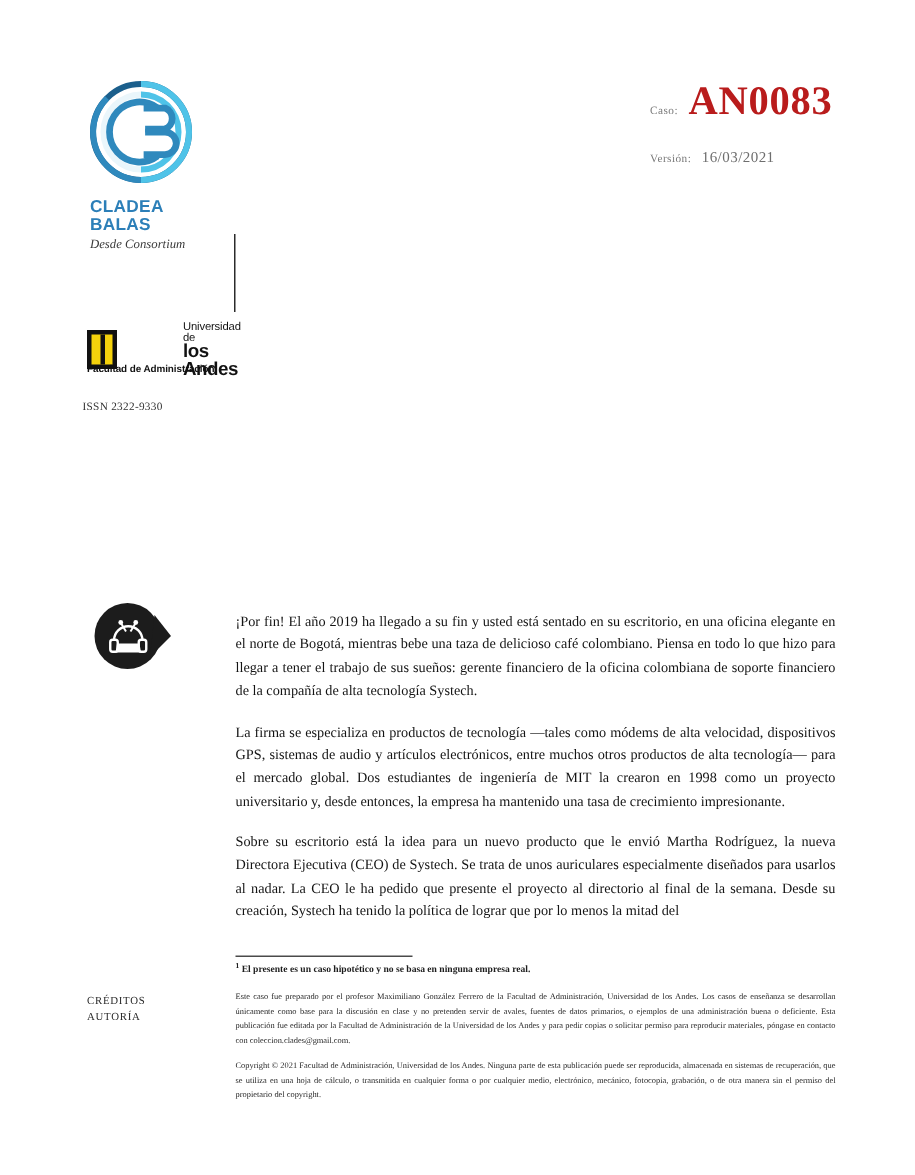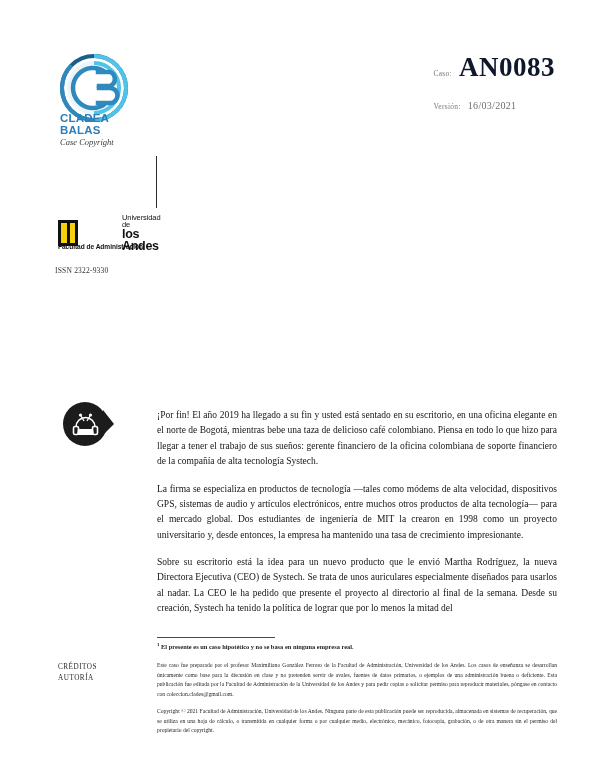--- a/index.html
+++ b/index.html
@@ -37,21 +37,21 @@
     left: 58px;
     top: 52px;
     width: 72px;
     height: 72px;
   }
   .cladea-logo svg { display: block; }
 
   .cladea-text {
     position: absolute;
     left: 60px;
-    top: 112px;
+    top: 132px;
     width: 90px;
     line-height: 1.08;
   }
   .cladea-text .l1,
   .cladea-text .l2 {
     font-family: "Liberation Sans", sans-serif;
     font-weight: bold;
     font-size: 11.5px;
     letter-spacing: 0.2px;
     color: #2c7fb8;
@@ -173,21 +173,21 @@
   .doc-meta .k {
     font-family: "Liberation Serif", serif;
     font-size: 7.5px;
     color: #7a7a7a;
     letter-spacing: 0.3px;
   }
   .doc-meta .case-v {
     font-family: "Liberation Serif", serif;
     font-size: 27px;
     font-weight: bold;
-    color: #0f172a;
+    color: #b91c1c;
     letter-spacing: 0.5px;
     line-height: 1.0;
   }
   .doc-meta .ver-v {
     font-family: "Liberation Serif", serif;
     font-size: 10px;
     color: #6e6e6e;
     letter-spacing: 0.3px;
     margin-top: 15px;
   }
@@ -313,21 +313,21 @@
         <path d="M36 11 A25 25 0 0 1 36 61" fill="none" stroke="#4fc3e8" stroke-width="4"></path>
         <path d="M47 20 A20 20 0 1 0 47 52" fill="none" stroke="#2f89bd" stroke-width="4.5"></path>
         <path d="M40 20 L52 20 A7.5 7.5 0 0 1 52 34 L41 34" fill="none" stroke="#2f89bd" stroke-width="4.5" stroke-linecap="square"></path>
         <path d="M41 36 L52 36 A7.5 7.5 0 0 1 52 51 L40 51" fill="none" stroke="#2f89bd" stroke-width="4.5" stroke-linecap="square"></path>
       </svg>
     </div>
 
     <div class="cladea-text">
       <span class="l1">CLADEA</span>
       <span class="l2">BALAS</span>
-      <span class="l3">Case Copyright</span>
+      <span class="l3">Desde Consortium</span>
     </div>
 
     <div class="uniandes">
       <div class="uniandes-mark"></div>
       <div class="uniandes-words">
         <span class="uw1">Universidad de</span>
         <span class="uw2">los Andes</span>
       </div>
     </div>
     <div class="uniandes-sub">Facultad de Administración</div>

